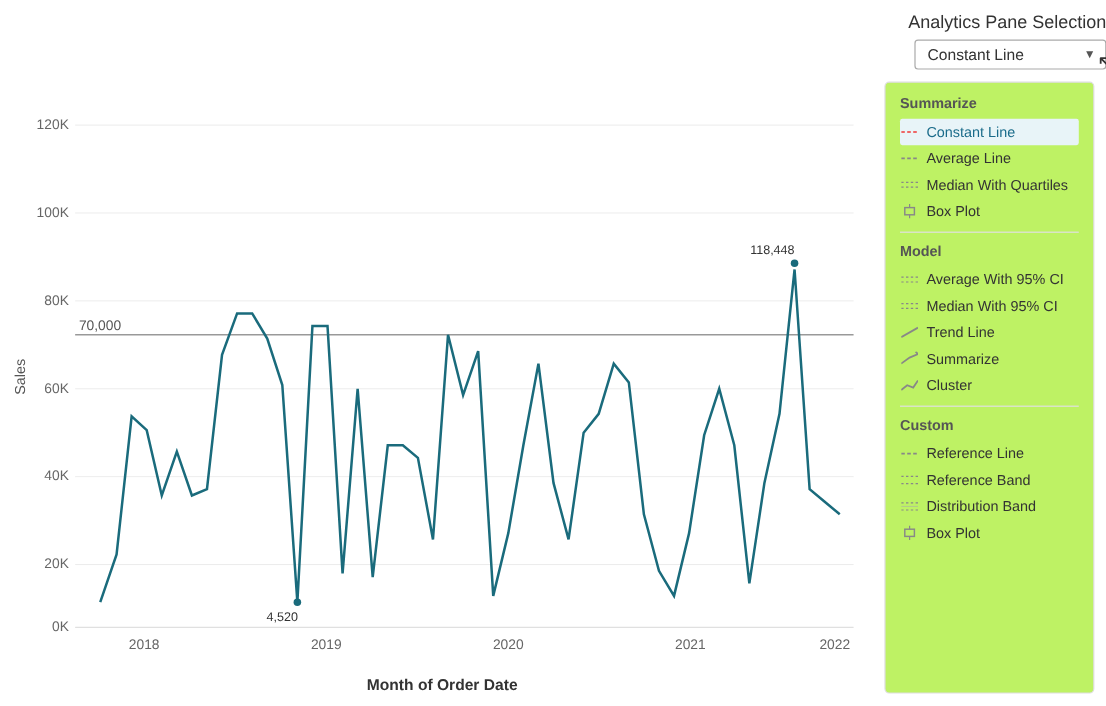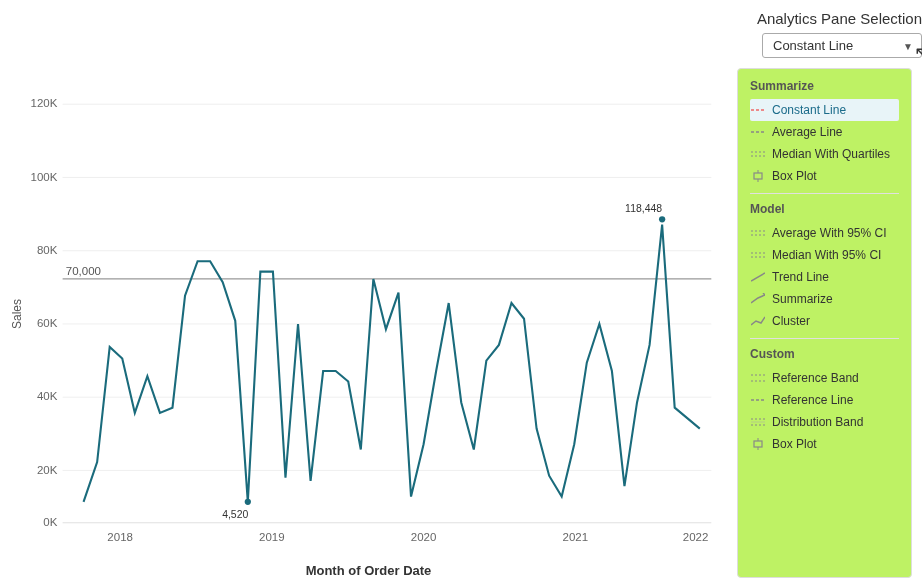--- a/index.html
+++ b/index.html
@@ -394,34 +394,34 @@
         <span class="label">Cluster</span>
       </div>
 
       <hr class="divider">
 
       <div class="panel-section-title">Custom</div>
 
       <div class="panel-item">
         <span class="icon">
           <svg width="14" height="10">
+              <line x1="0" y1="5" x2="14" y2="5" stroke="#888" stroke-width="1.5" stroke-dasharray="3,2"></line>
+            </svg>
+        </span>
+        <span class="label">Reference Line</span>
+      </div>
+
+      <div class="panel-item">
+        <span class="icon">
+          <svg width="14" height="10">
             <line x1="0" y1="2" x2="14" y2="2" stroke="#888" stroke-width="1" stroke-dasharray="2,2"></line>
             <line x1="0" y1="8" x2="14" y2="8" stroke="#888" stroke-width="1" stroke-dasharray="2,2"></line>
           </svg>
         </span>
         <span class="label">Reference Band</span>
-      </div>
-
-      <div class="panel-item">
-        <span class="icon">
-          <svg width="14" height="10">
-              <line x1="0" y1="5" x2="14" y2="5" stroke="#888" stroke-width="1.5" stroke-dasharray="3,2"></line>
-            </svg>
-        </span>
-        <span class="label">Reference Line</span>
       </div>
 
       <div class="panel-item">
         <span class="icon">
           <svg width="14" height="10">
             <line x1="0" y1="2" x2="14" y2="2" stroke="#888" stroke-width="1" stroke-dasharray="2,2"></line>
             <line x1="0" y1="8" x2="14" y2="8" stroke="#888" stroke-width="1" stroke-dasharray="2,2"></line>
             <line x1="0" y1="5" x2="14" y2="5" stroke="#aaa" stroke-width="0.5"></line>
           </svg>
         </span>

